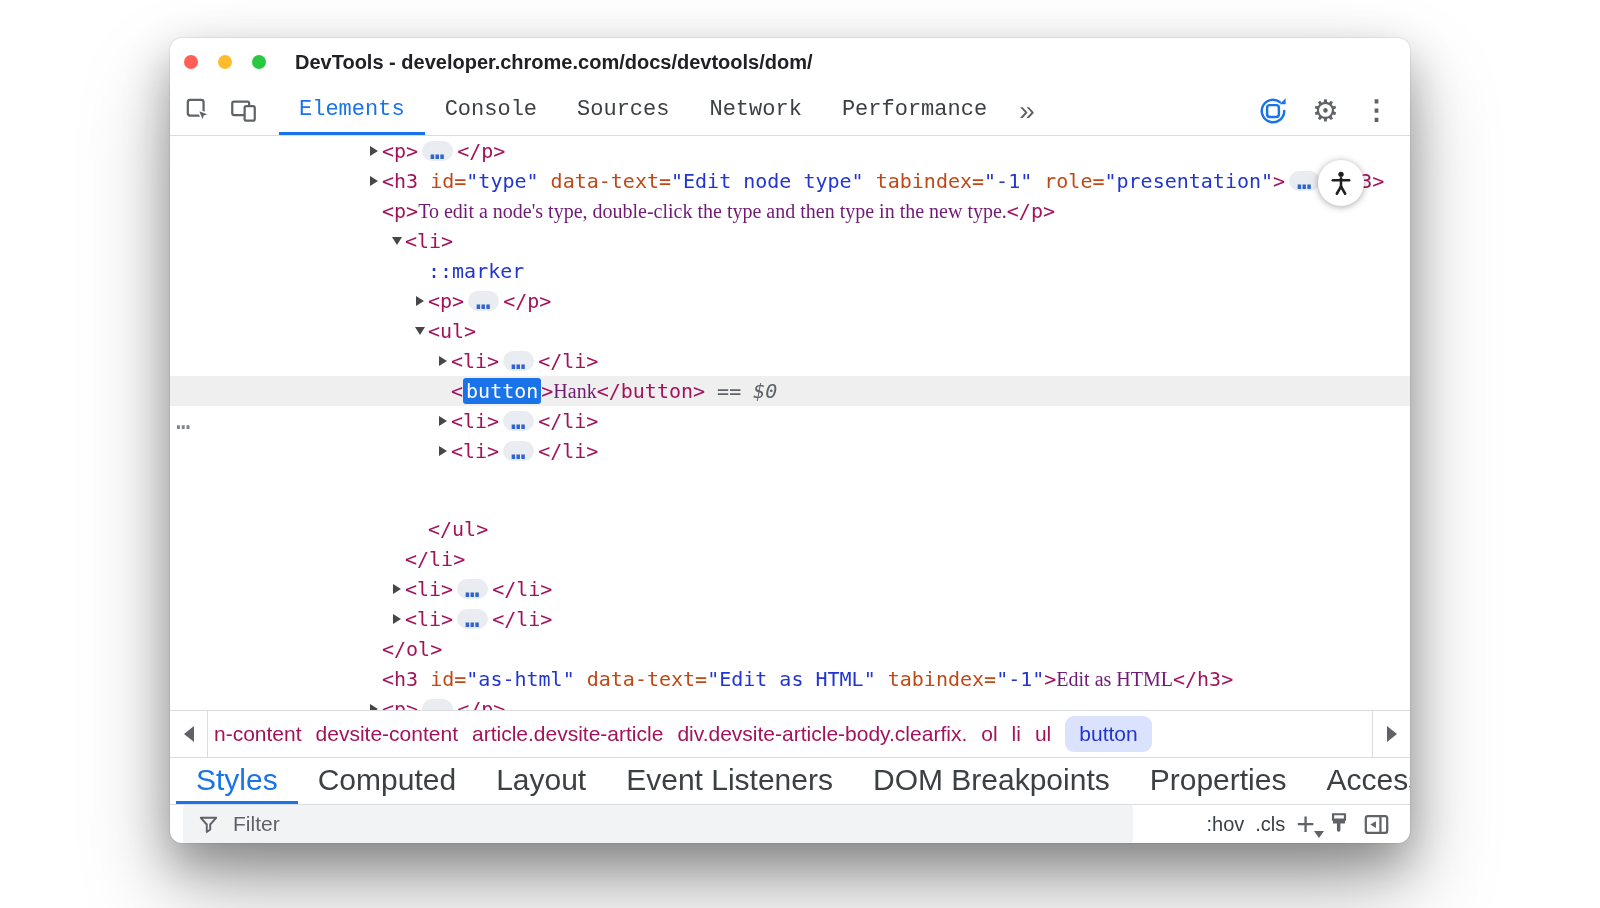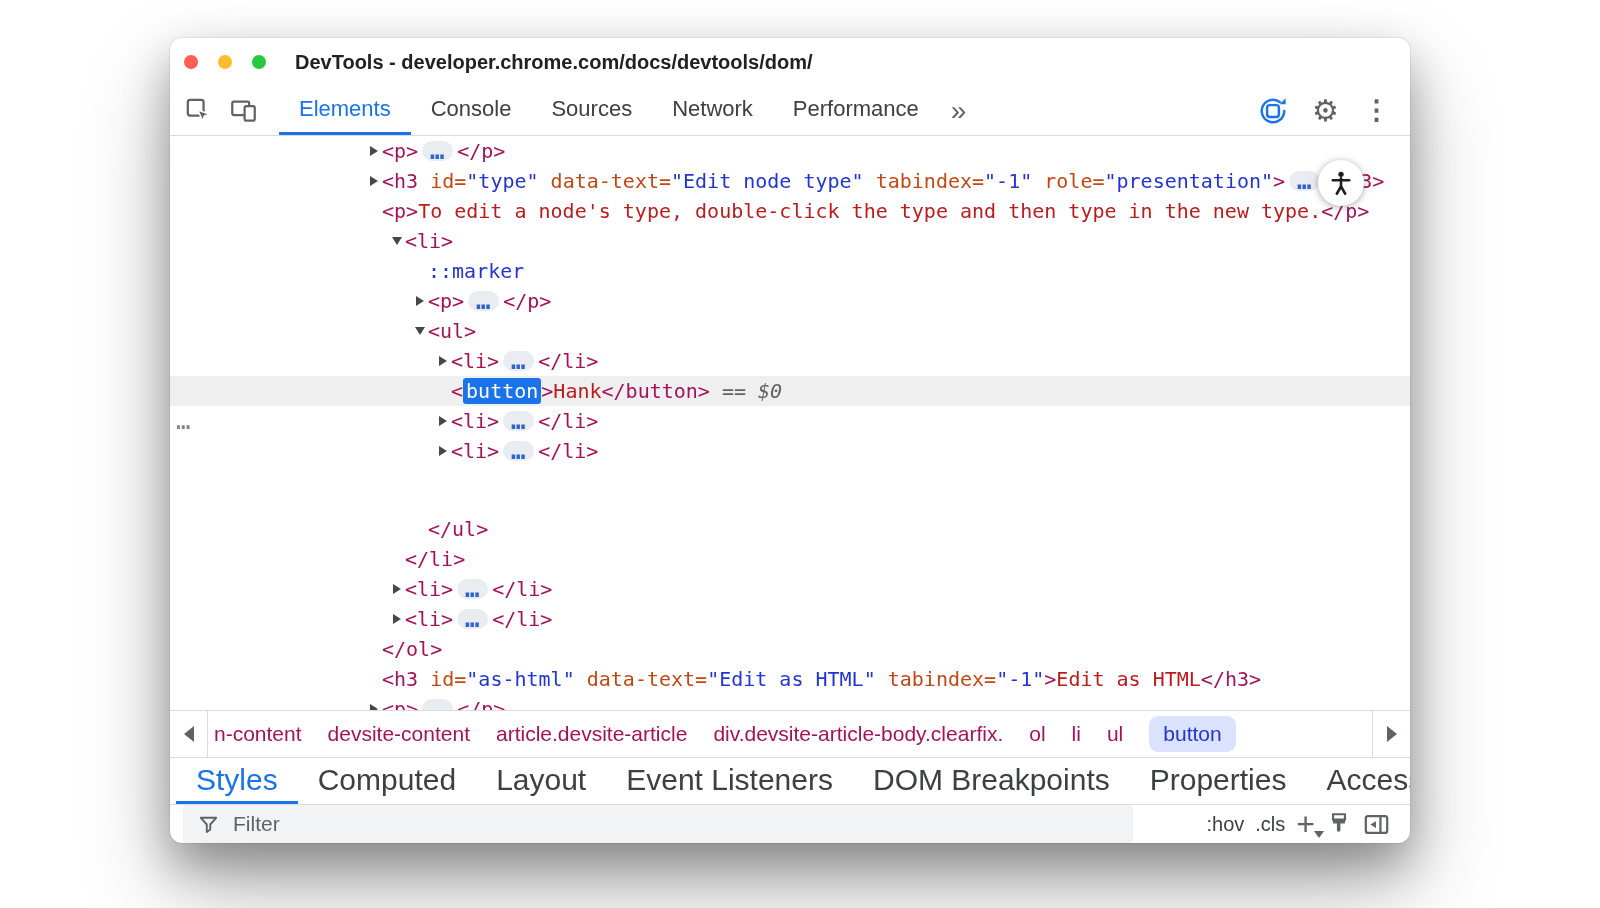--- a/index.html
+++ b/index.html
@@ -16,21 +16,21 @@
   .light { width:14px; height:14px; border-radius:50%; }
   .light.red { background:#ff5f57; }
   .light.yellow { background:#febc2e; }
   .light.green { background:#28c840; }
   .title { position:absolute; left:125px; font-size:20px; font-weight:700; color:#202124; }
 
   
   .toolbar { flex:0 0 50px; display:flex; align-items:stretch; border-bottom:1px solid #dadce0; }
   .tb-icons { display:flex; align-items:center; gap:18px; padding:0 22px 0 15px; }
   .tbi { display:inline-flex; align-items:center; justify-content:center; }
-  .panel-tabs { display:flex; align-items:stretch; }
+  .panel-tabs { display:flex; align-items:stretch;font-family:Liberation Mono, monospace; }
   .tab { display:flex; align-items:center; padding:0 20px; font-size:22px; color:#3c4043;
     border-bottom:3px solid transparent; cursor:default; white-space:nowrap; }
   .tab.active { color:#1a73e8; border-bottom-color:#1a73e8; }
   .more-tabs { display:flex; align-items:center; font-size:28px; color:#5f6368; padding:0 12px; }
   .tb-right { margin-left:auto; display:flex; align-items:center; gap:24px; padding-right:20px; }
   .gear { font-size:30px; color:#5f6368; line-height:1; }
   .kebab { font-size:27px; color:#5f6368; font-weight:700; line-height:1; }
 
   
   .tree { flex:1 1 auto; position:relative; overflow:hidden;
@@ -38,21 +38,21 @@
   .trow { height:30px; display:flex; align-items:center; white-space:pre; cursor:default; }
   .trow.selected { background:#efeff0; }
   .arrow { flex:0 0 16px; height:100%; display:flex; align-items:center; justify-content:center; }
   .arrow.collapsed::before { content:''; border-left:8px solid #474747;
     border-top:5px solid transparent; border-bottom:5px solid transparent; }
   .arrow.expanded::before { content:''; border-top:8px solid #474747;
     border-left:5px solid transparent; border-right:5px solid transparent; }
   .tk-tag    { color:#a2135c; }
   .tk-attr   { color:#bf4815; }
   .tk-val    { color:#2236cf; }
-  .tk-text   { color:#b91c1c; }
+  .tk-text   { color:#701a75;font-family:Liberation Serif, serif; }
   .tk-dim    { color:#5f6368; }
   .tk-dollar { color:#5f6368; font-style:italic; }
   .tk-seltag { background:#1a73e8; color:#fff; border-radius:3px; padding:1px 3px; }
   .tk-pill { display:inline-flex; align-items:center; justify-content:center;
     min-width:31px; height:20px; border-radius:10px; background:#e9ecf0; color:#3065cf;
     font-size:24px; line-height:0; margin:0 4px; letter-spacing:1px; font-weight:700; }
   .more-dots { position:absolute; left:6px; top:270px; height:30px; display:flex;
     align-items:center; color:#80868b; font-size:24px; letter-spacing:2px; }
   .a11y-fab { position:absolute; left:1148px; top:24px; width:46px; height:46px; border-radius:50%;
     background:#fff; box-shadow:0 1px 7px rgba(0,0,0,.35); display:flex; align-items:center; justify-content:center; }
@@ -60,21 +60,21 @@
   
   .crumbbar { flex:0 0 48px; border-top:1px solid #dadce0; border-bottom:1px solid #dadce0;
     display:flex; align-items:stretch; font-size:21px; overflow:hidden; }
   .crumb-scroll { flex:0 0 38px; display:flex; align-items:center; justify-content:center; }
   .crumb-scroll.left { border-right:1px solid #dadce0; }
   .crumb-scroll.right { border-left:1px solid #dadce0; }
   .tri-left { width:0; height:0; border-top:8px solid transparent; border-bottom:8px solid transparent;
     border-right:10px solid #5f6368; }
   .tri-right { width:0; height:0; border-top:8px solid transparent; border-bottom:8px solid transparent;
     border-left:10px solid #5f6368; }
-  .crumbs { flex:1 1 auto; display:flex; align-items:center; gap:26px; padding-left:6px; overflow:hidden; }
+  .crumbs { flex:1 1 auto; display:flex; align-items:center; gap:14px; padding-left:6px; overflow:hidden; }
   .crumb { color:#a2135c; white-space:nowrap; cursor:default; }
   .crumb.active { background:#dbe2fd; color:#2236cf; padding:6px 14px; border-radius:9px; }
 
   
   .styles-tabs { flex:0 0 47px; display:flex; align-items:stretch; border-bottom:1px solid #dadce0; padding-left:6px; }
   .stab { display:flex; align-items:center; padding:0 20px; font-size:30px; color:#3c4043;
     border-bottom:3px solid transparent; cursor:default; white-space:nowrap; }
   .stab.active { color:#1a73e8; border-bottom-color:#1a73e8; }
 
   

